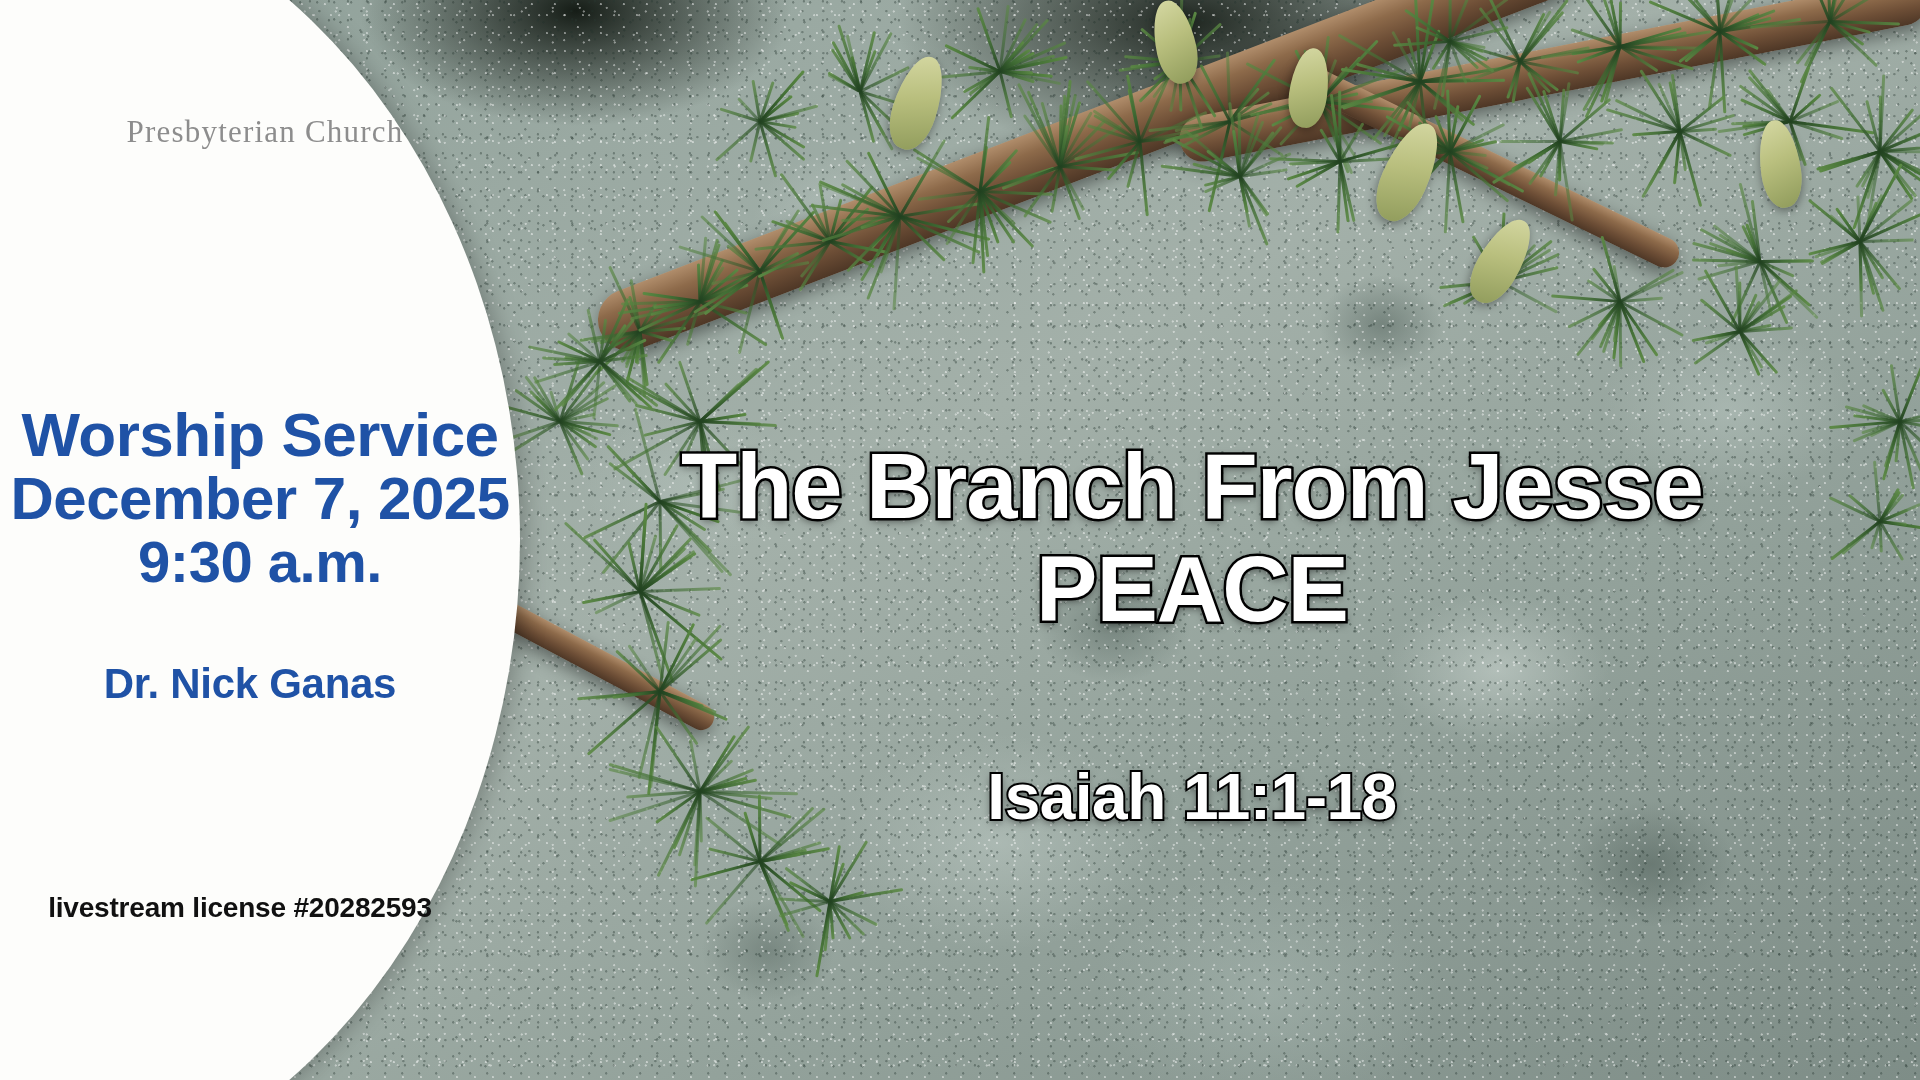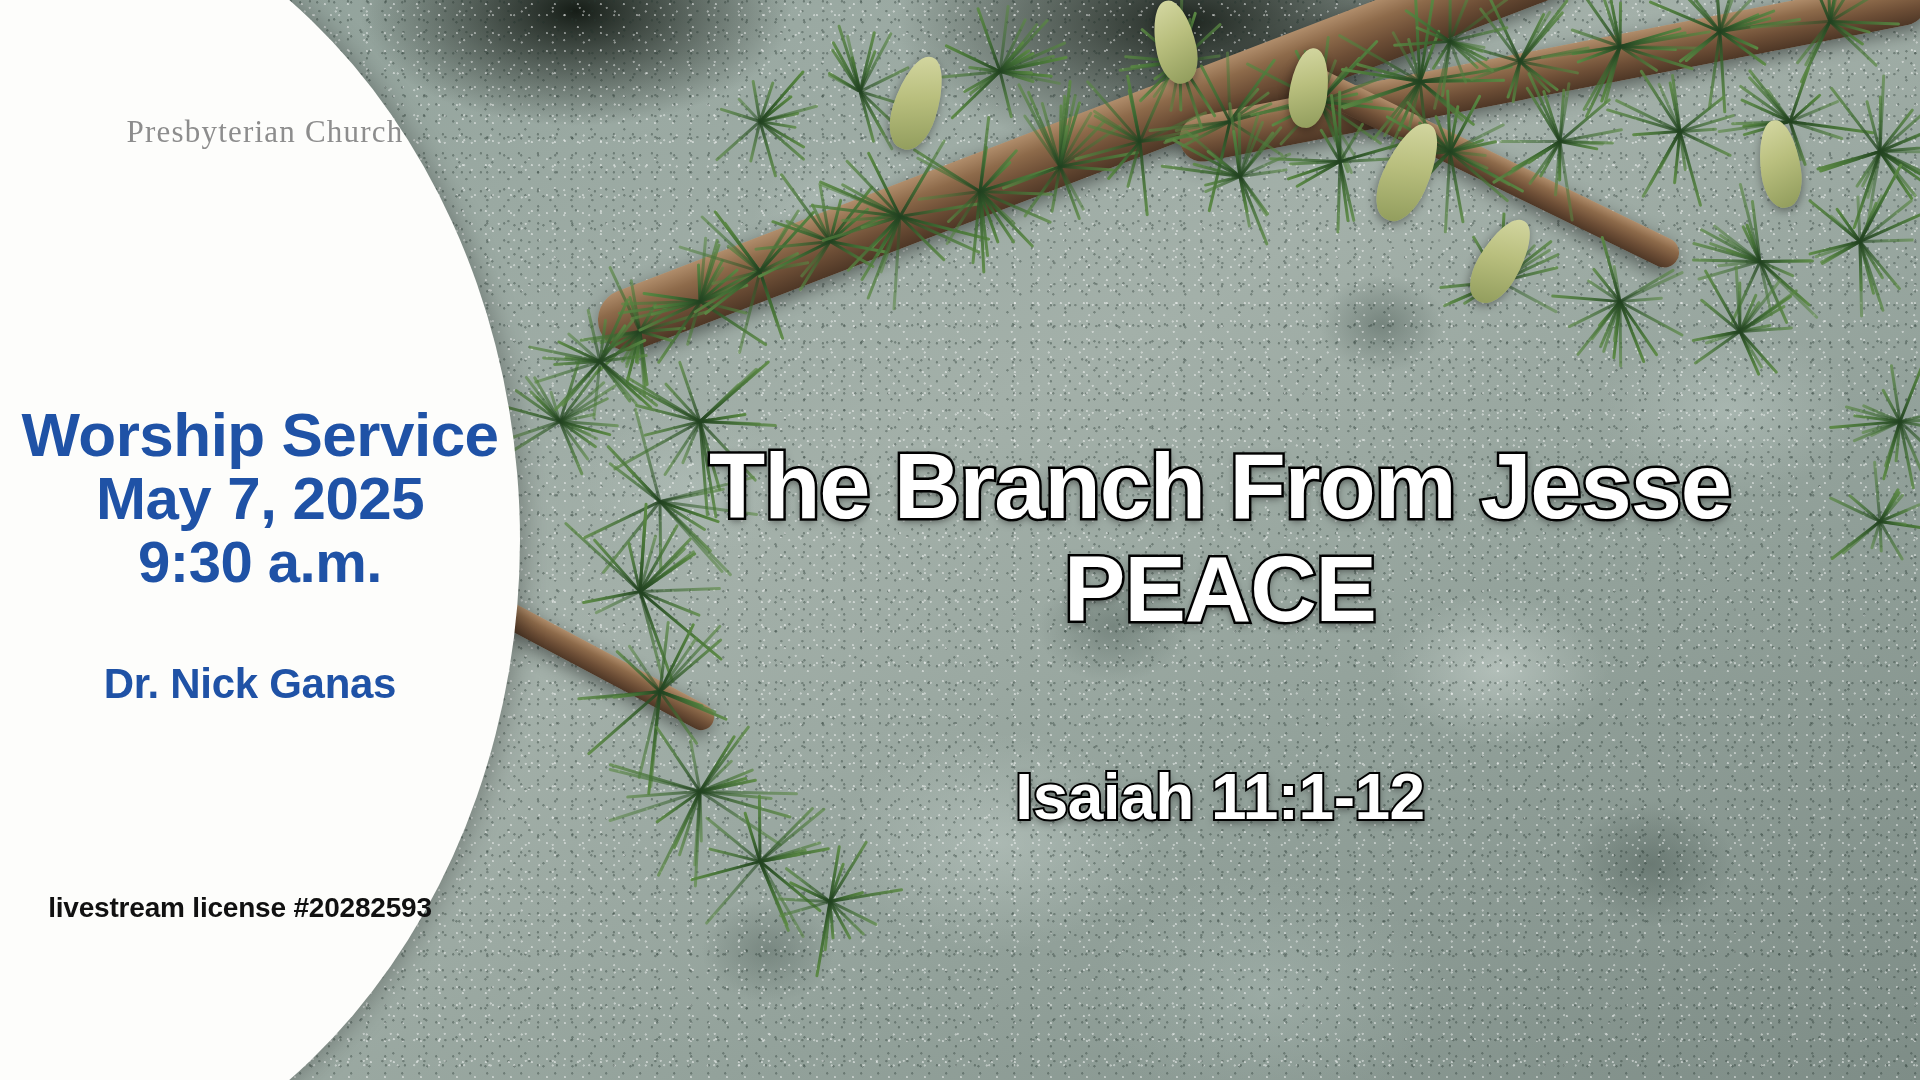--- a/index.html
+++ b/index.html
@@ -151,21 +151,21 @@
   .license{
     position:absolute; left:0; top:892px; width:480px;
     text-align:center; color:#111; font-weight:bold;
     font-family:"Liberation Sans", sans-serif;
     font-size:28px; letter-spacing:-.2px;
   }
 
   
   .title-wrap{
     position:absolute;
-    left:520px; top:0; width:1400px; height:1039px;
+    left:492px; top:0; width:1400px; height:1039px;
     pointer-events:none;
   }
   .sermon-title{
     position:absolute; left:0; top:435px; width:1400px;
     text-align:center;
     color:#ffffff;
     font-family:"Liberation Sans", sans-serif;
     font-weight:bold; font-stretch:condensed;
     font-size:92px; line-height:1.12; letter-spacing:-1px;
     -webkit-text-stroke:5px #000;
@@ -1001,34 +1001,34 @@
 
   <div class="panel">
     <div class="panel-inner">
 
       <div class="logo">
         <div class="logo-sub">Presbyterian Church</div>
       </div>
 
       <div class="blue-block">
         <div class="l1">Worship Service</div>
-        <div class="l2">May 7, 2025</div>
+        <div class="l2">December 7, 2025</div>
         <div class="l3">9:30 a.m.</div>
       </div>
 
       <div class="pastor">
         <div>Dr. Nick Ganas</div>
       </div>
 
       <div class="license">livestream license #20282593</div>
 
     </div>
   </div>
 
   <div class="title-wrap">
     <div class="sermon-title">
       <div>The Branch From Jesse</div>
       <div>PEACE</div>
     </div>
-    <div class="sermon-ref">Isaiah 11:1-12</div>
+    <div class="sermon-ref">Isaiah 11:1-18</div>
   </div>
 
 </div>
 
 </body></html>

